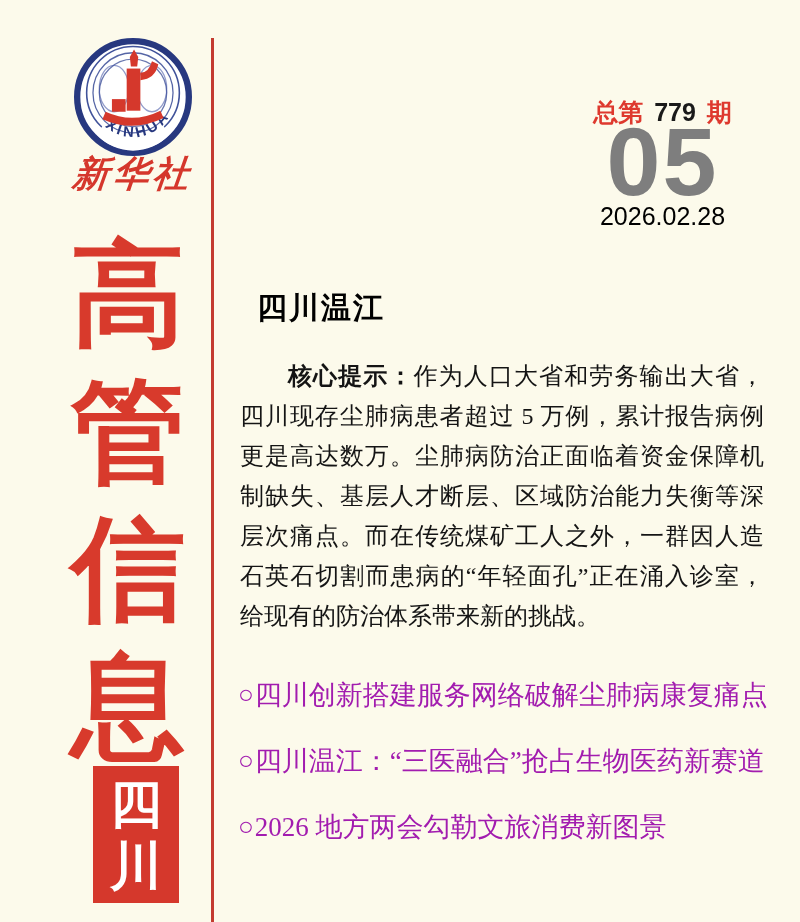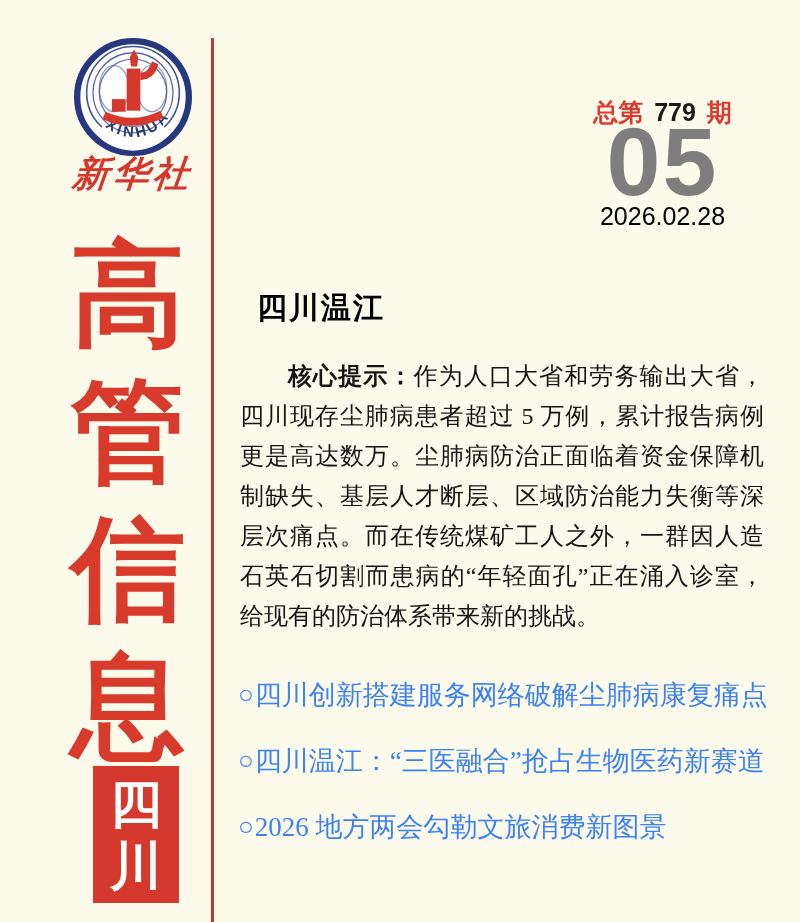--- a/index.html
+++ b/index.html
@@ -96,21 +96,21 @@
     margin-top:40px;
   }
 
   
   .contents{
     position:absolute;left:238px;top:678px;width:548px;
     list-style:none;margin:0;padding:0;
   }
   .contents li{
     font-size:27px;line-height:34px;
-    color:#3b82f6;margin-bottom:31px;
+    color:#a21caf;margin-bottom:31px;
     font-family:"Liberation Serif", serif;
     white-space:nowrap;
   }
   .contents .bullet{
     display:inline-block;
     font-size:26px;margin-right:1px;
     transform:translateY(-1px);
   }
 </style>
 </head>

